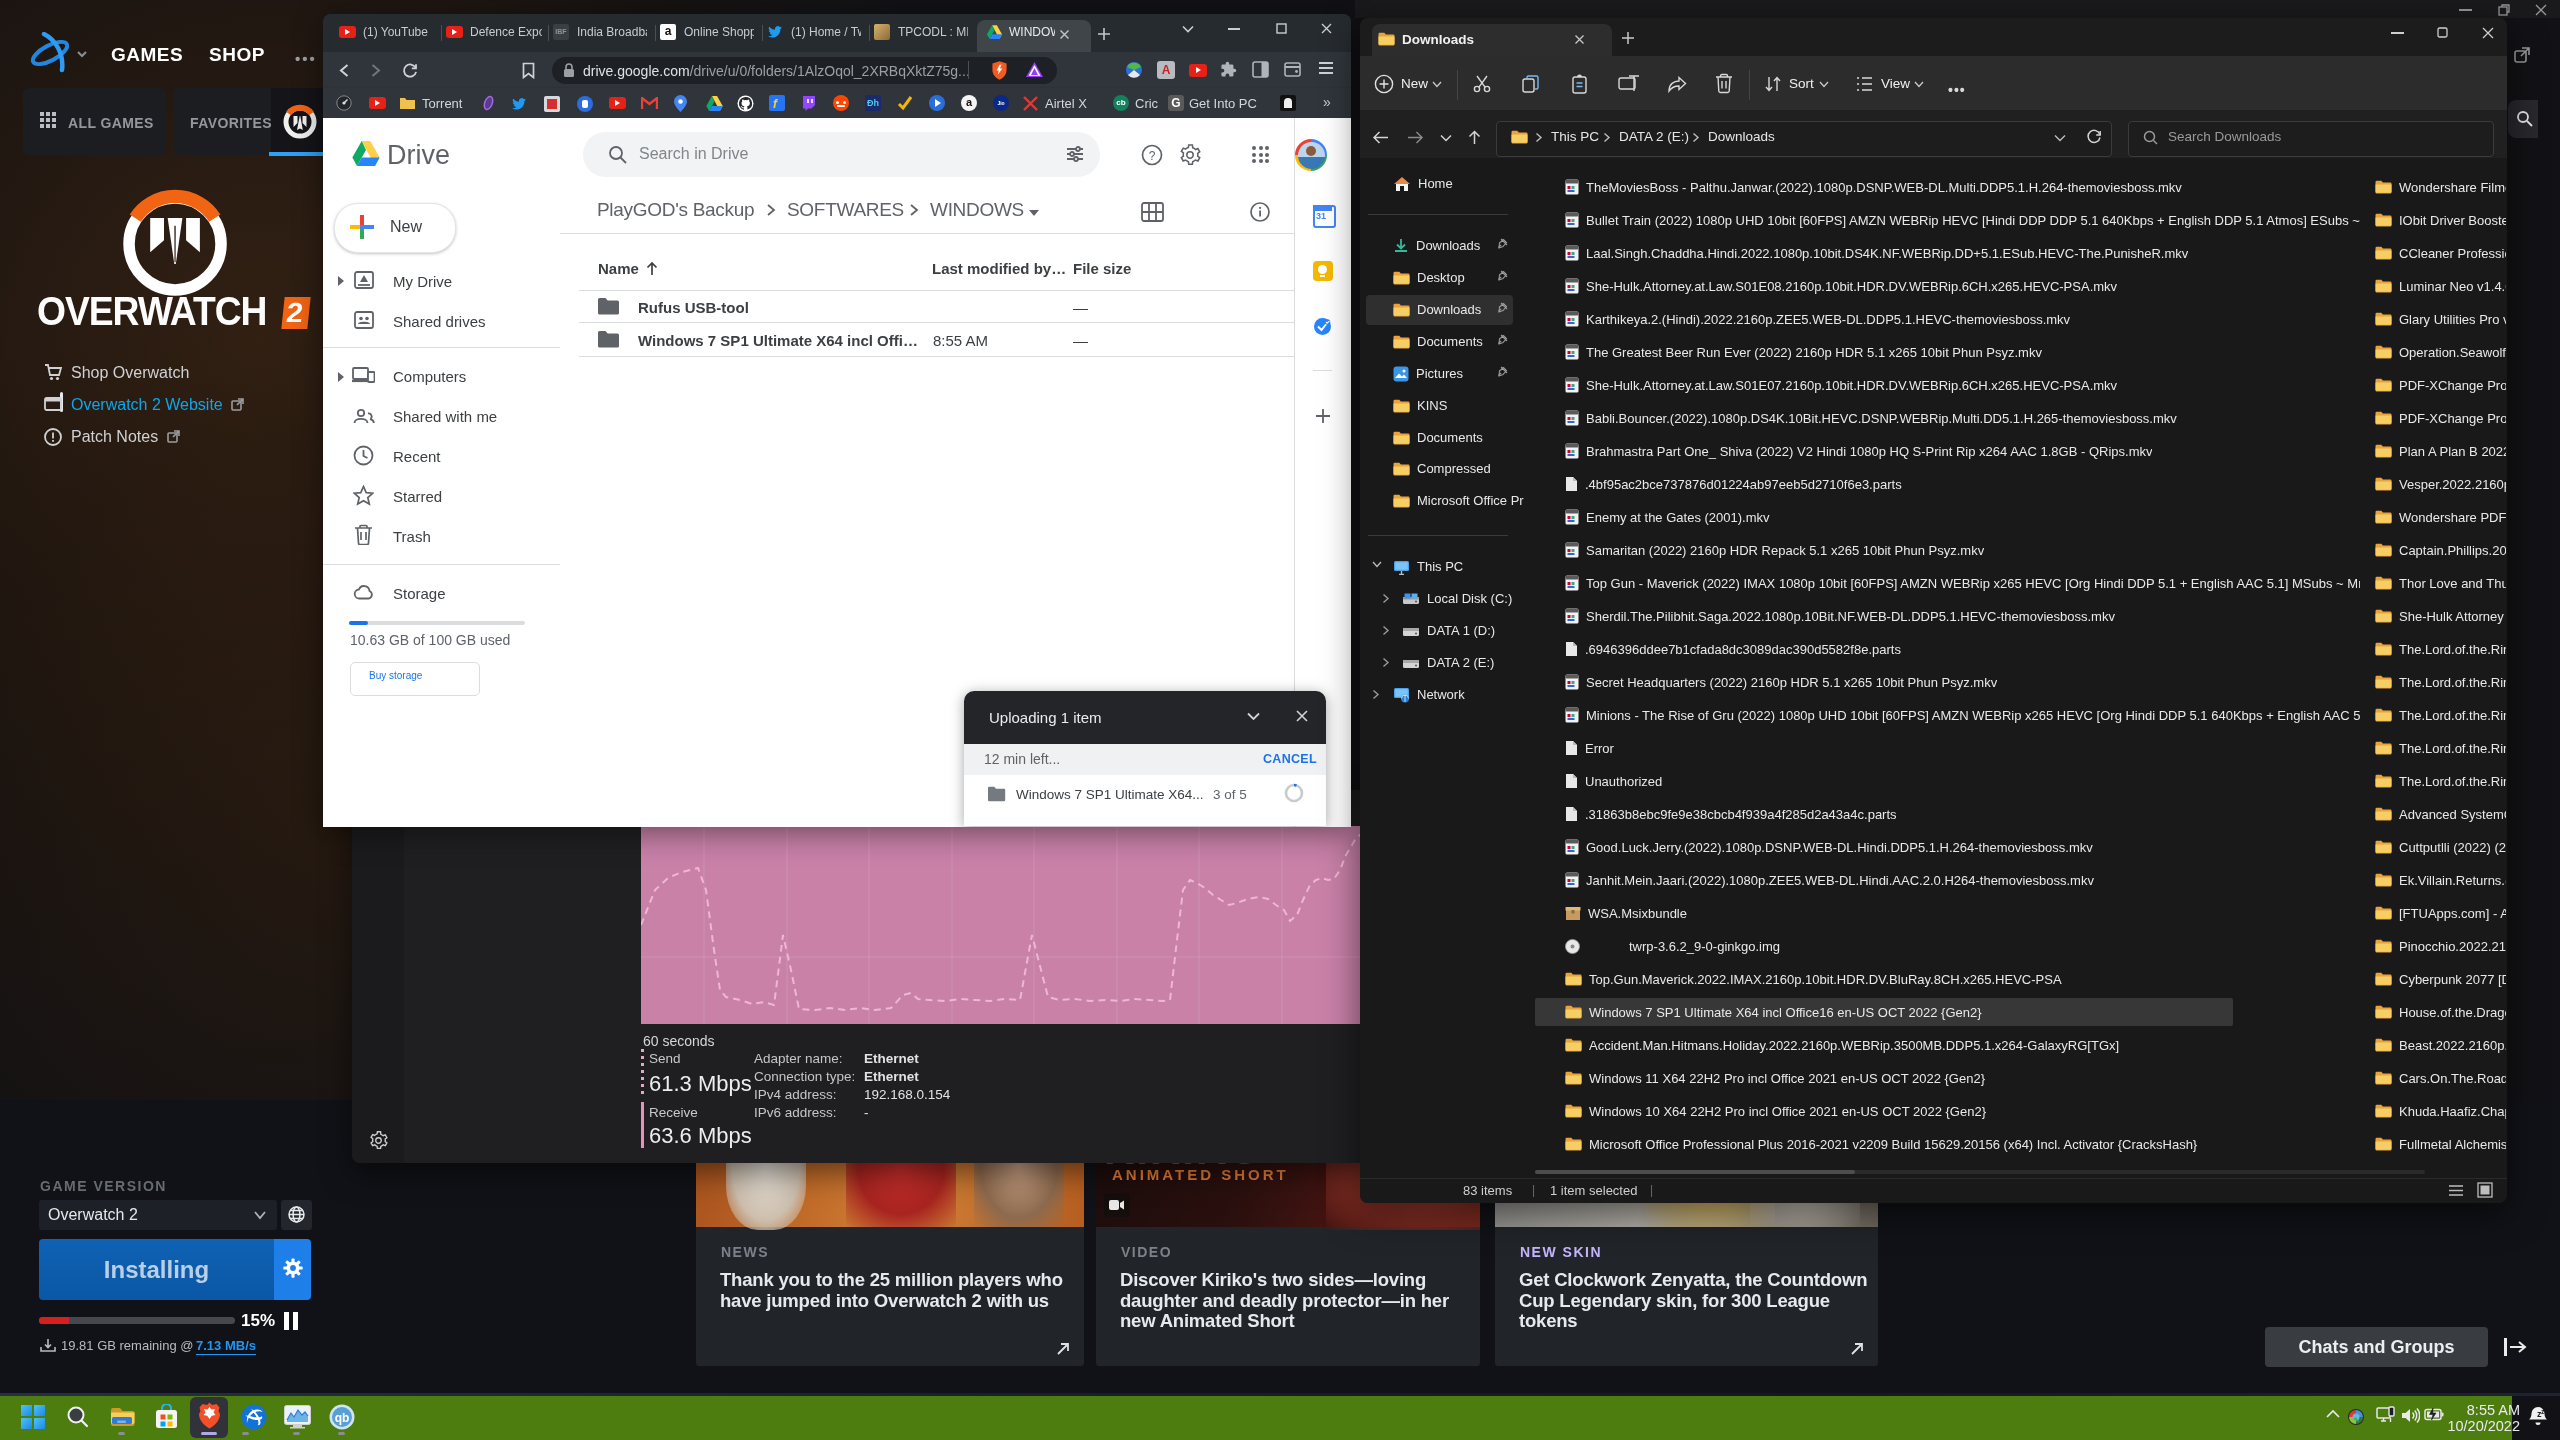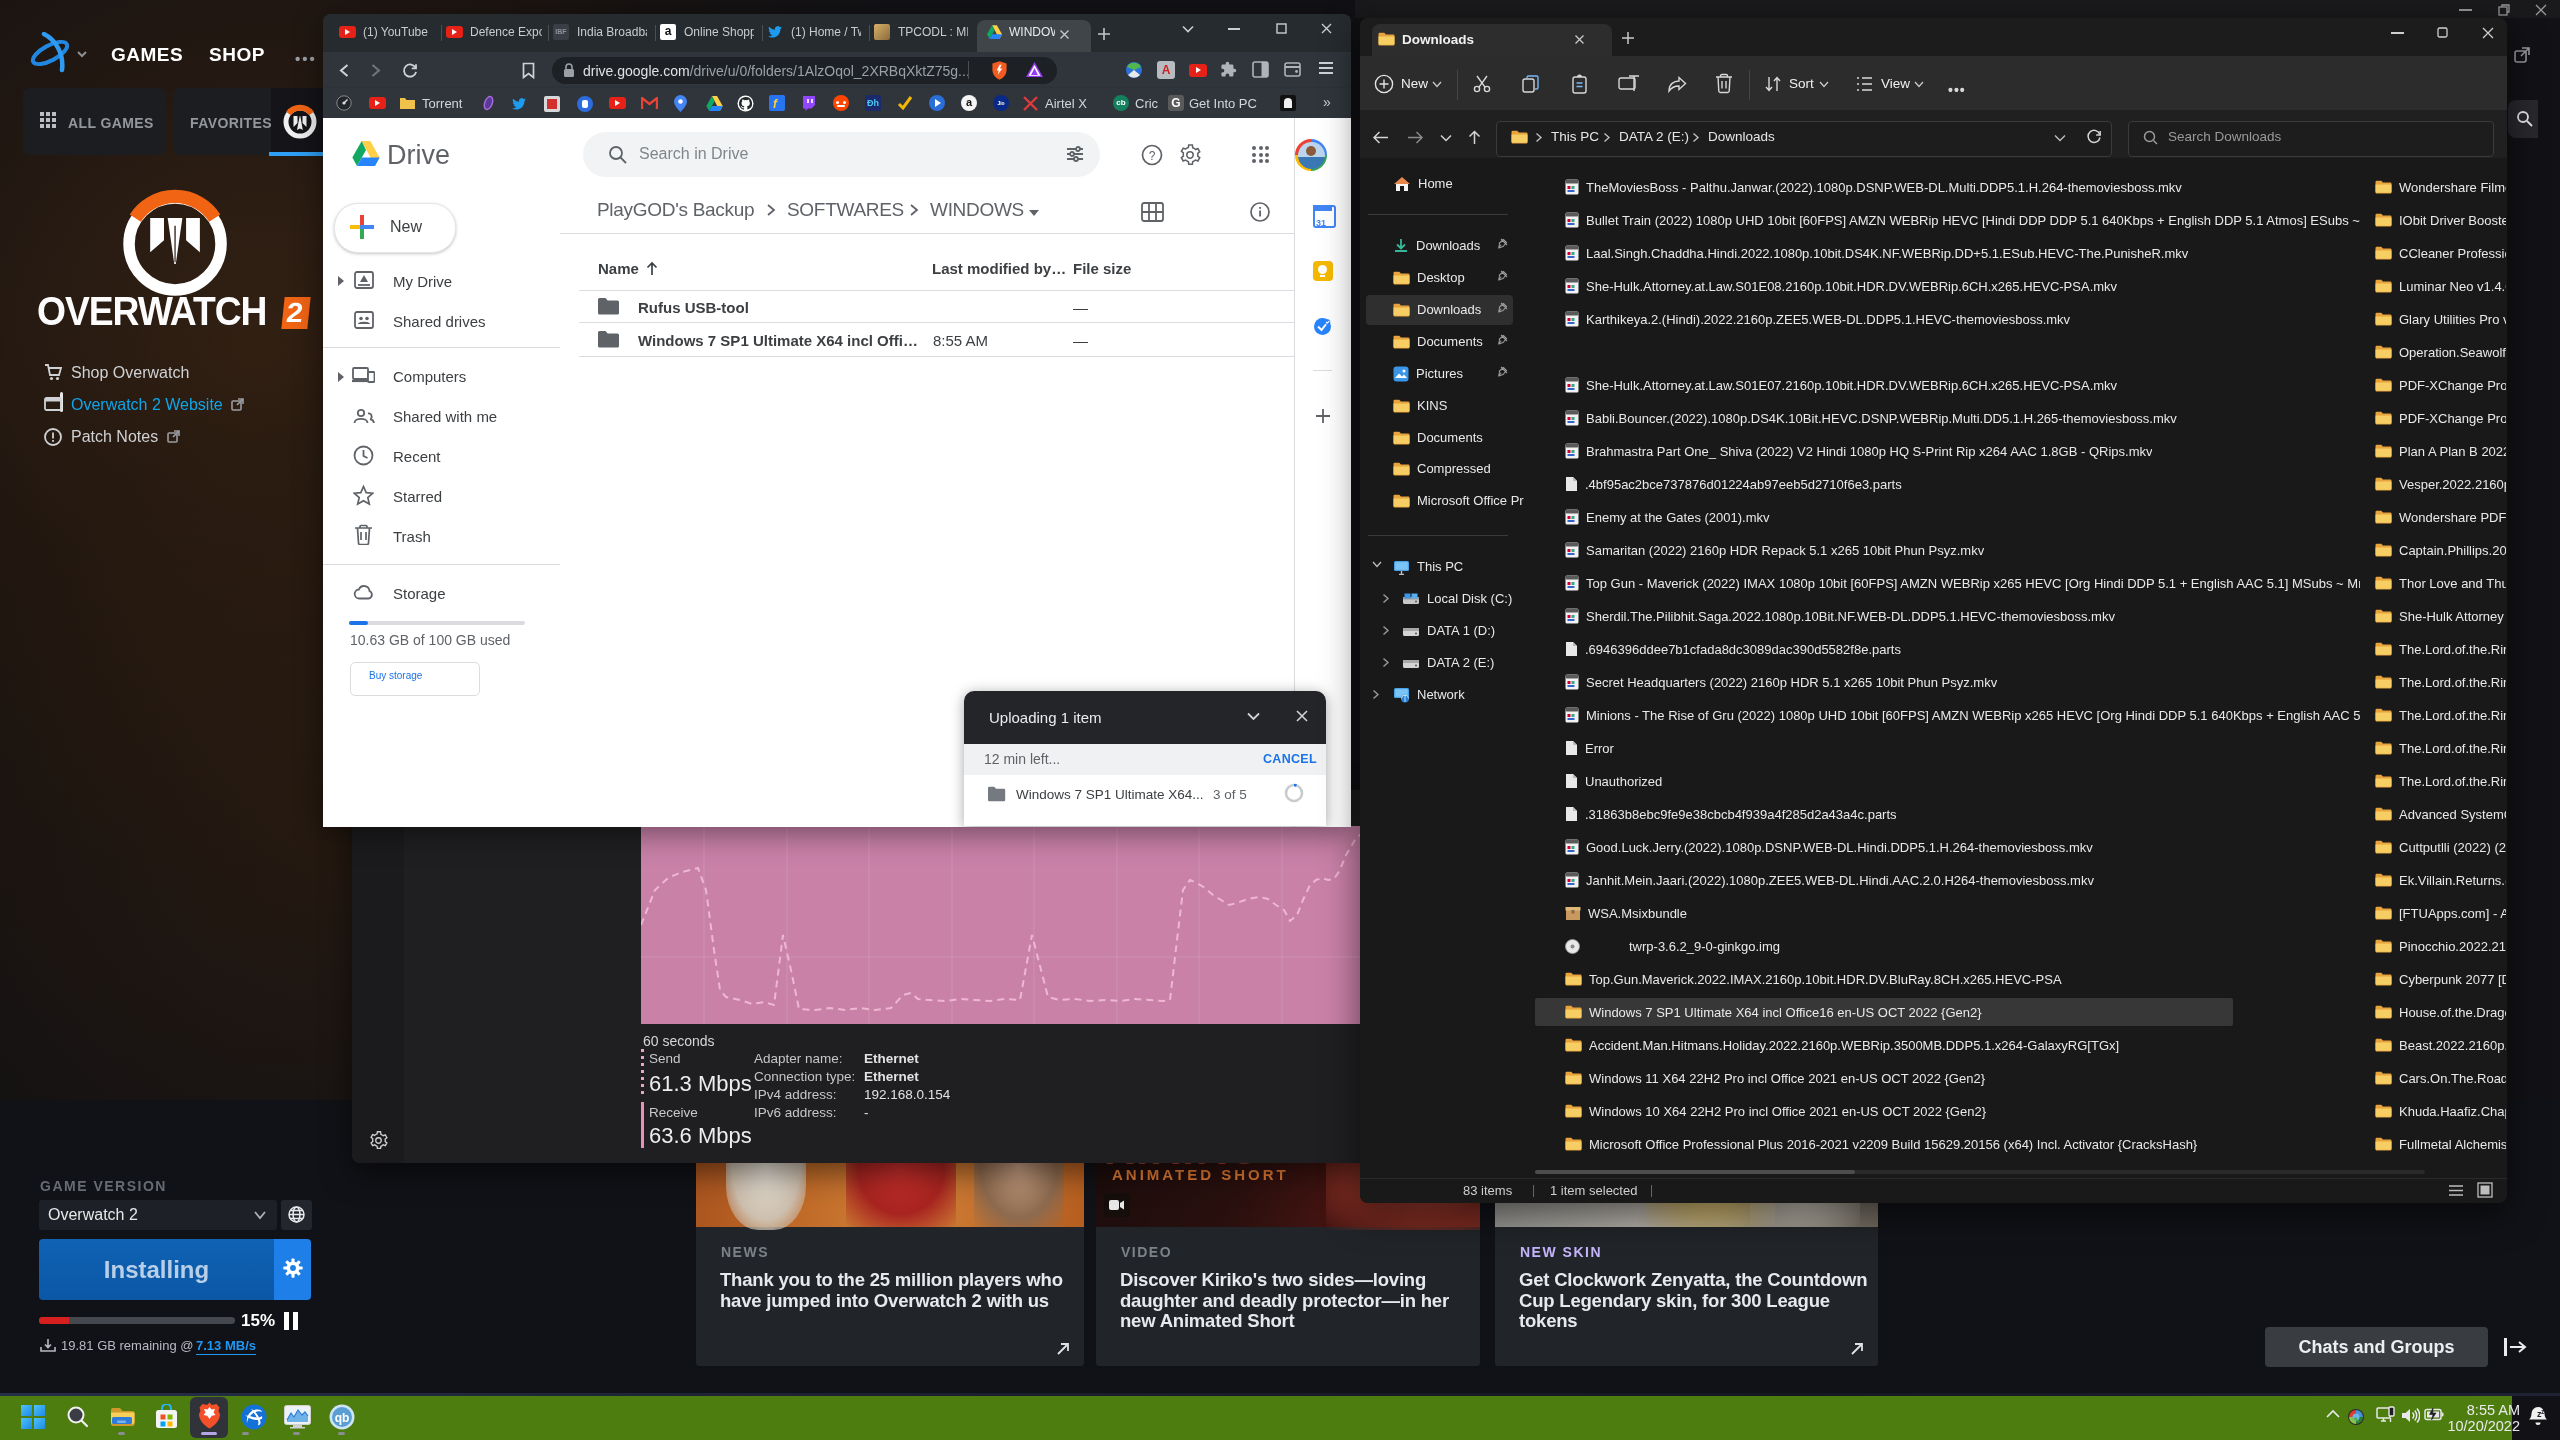--- a/index.html
+++ b/index.html
@@ -547,21 +547,21 @@
     <div class="abs" style="left:70px;top:467px;font-size:15px;color:#3c4043;">Storage</div>
     <div class="abs" style="left:26px;top:503px;width:176px;height:4px;background:#dadce0;border-radius:2px;"></div>
     <div class="abs" style="left:26px;top:503px;width:19px;height:4px;background:#1a73e8;border-radius:2px;"></div>
     <div class="abs" style="left:27px;top:514px;font-size:14px;color:#5f6368;">10.63 GB of 100 GB used</div>
     <div class="abs" style="left:27px;top:544px;width:128px;height:32px;border:1px solid #dadce0;border-radius:5px;"></div>
     <div class="abs" style="left:46px;top:552px;font-size:10px;font-weight:400;color:#1a73e8;">Buy storage</div>
 
     <div class="abs" style="left:971px;top:0;width:1px;height:709px;background:#dadce0;"></div>
     <div class="abs" style="left:990px;top:87px;width:19px;height:19px;background:#fff;border:2px solid #4285f4;border-radius:3px;"></div>
     <div class="abs" style="left:990px;top:87px;width:19px;height:6px;background:#4285f4;"></div>
-    <div class="abs" style="left:993px;top:100px;font-size:9px;font-weight:700;color:#4285f4;">31</div>
+    <div class="abs" style="left:993px;top:93px;font-size:9px;font-weight:700;color:#4285f4;">31</div>
     <div class="abs" style="left:990px;top:143px;width:20px;height:20px;background:#f5b800;border-radius:4px;"></div>
     <div class="abs" style="left:995px;top:147px;width:9px;height:9px;background:#fff;border-radius:50%;"></div>
           <div class="abs" style="left:997px;top:157px;width:5px;height:2px;background:#fff;"></div>
     <svg class="abs" style="left:990px;top:199px" width="19" height="19">
             <circle cx="9.5" cy="9.5" r="8.5" fill="#2684fc"></circle>
             <path d="M5 9.5 L8.5 13 L14 6" stroke="#fff" stroke-width="2" fill="none"></path>
             <circle cx="14.5" cy="5" r="2.8" fill="#2684fc"></circle>
             <path d="M13 5 L14.2 6.2 L16.5 3.8" stroke="#fff" stroke-width="1.2" fill="none"></path>
           </svg>
     <div class="abs" style="left:990px;top:252px;width:19px;height:1px;background:#dadce0;"></div>
@@ -911,20 +911,30 @@
   <div class="fl" style="width:795px;left:205px;top:284.5px;">
         <svg class="fic" width="14" height="16" viewBox="0 0 14 16">
           <rect x="0.5" y="0.5" width="13" height="15" rx="1.5" fill="#f2f2f2"></rect>
           <rect x="0.5" y="0.5" width="13" height="4" rx="1.5" fill="#5a5a5a"></rect>
           <rect x="2.5" y="7" width="3" height="3" fill="#c03"></rect>
           <rect x="6.5" y="7" width="3" height="3" fill="#3a8"></rect>
           <rect x="2.5" y="11" width="7" height="2" fill="#36c"></rect>
         </svg>
         <span>Karthikeya.2.(Hindi).2022.2160p.ZEE5.WEB-DL.DDP5.1.HEVC-themoviesboss.mkv</span>
       </div>
+  <div class="fl" style="width:795px;left:205px;top:317.5px;">
+        <svg class="fic" width="14" height="16" viewBox="0 0 14 16">
+          <rect x="0.5" y="0.5" width="13" height="15" rx="1.5" fill="#f2f2f2"></rect>
+          <rect x="0.5" y="0.5" width="13" height="4" rx="1.5" fill="#5a5a5a"></rect>
+          <rect x="2.5" y="7" width="3" height="3" fill="#c03"></rect>
+          <rect x="6.5" y="7" width="3" height="3" fill="#3a8"></rect>
+          <rect x="2.5" y="11" width="7" height="2" fill="#36c"></rect>
+        </svg>
+        <span>The Greatest Beer Run Ever (2022) 2160p HDR 5.1 x265 10bit Phun Psyz.mkv</span>
+      </div>
   <div class="fl" style="width:795px;left:205px;top:350.5px;">
         <svg class="fic" width="14" height="16" viewBox="0 0 14 16">
           <rect x="0.5" y="0.5" width="13" height="15" rx="1.5" fill="#f2f2f2"></rect>
           <rect x="0.5" y="0.5" width="13" height="4" rx="1.5" fill="#5a5a5a"></rect>
           <rect x="2.5" y="7" width="3" height="3" fill="#c03"></rect>
           <rect x="6.5" y="7" width="3" height="3" fill="#3a8"></rect>
           <rect x="2.5" y="11" width="7" height="2" fill="#36c"></rect>
         </svg>
         <span>She-Hulk.Attorney.at.Law.S01E07.2160p.10bit.HDR.DV.WEBRip.6CH.x265.HEVC-PSA.mkv</span>
       </div>

